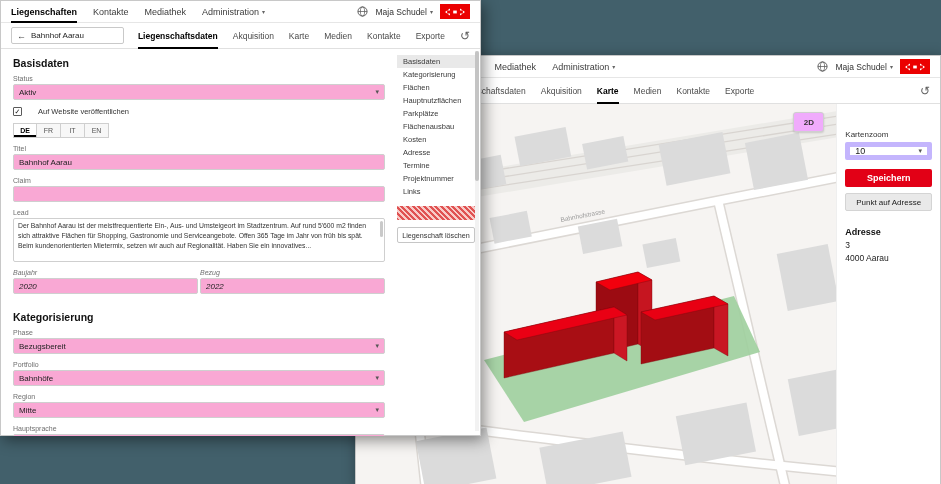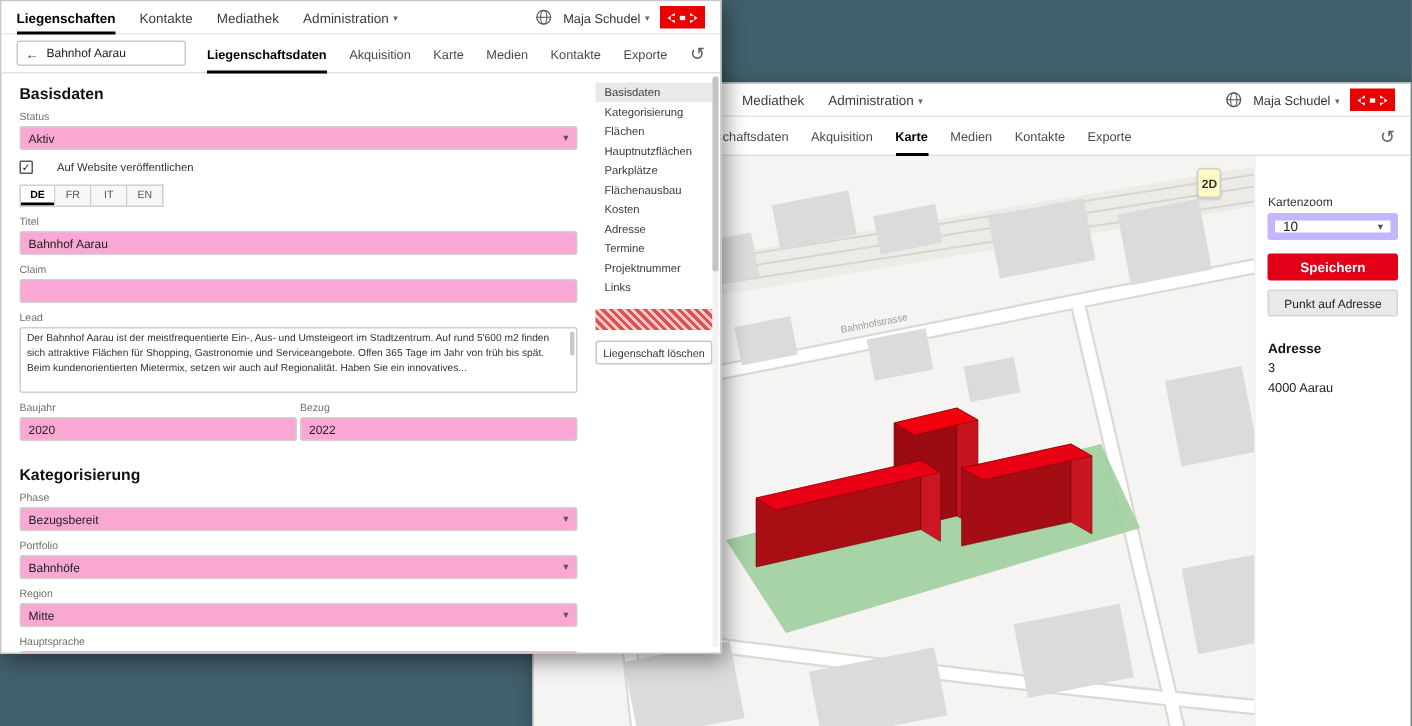--- a/index.html
+++ b/index.html
@@ -36,35 +36,35 @@
   .control .chev{margin-left:auto;font-size:7px;color:#555;}
   .textareaish{position:relative;height:44px;border:1px solid #cfcfcf;border-radius:2px;padding:2px 8px 2px 4px;font-size:6.8px;line-height:1.5;color:#333;overflow:hidden;background:#fff;}
   .ta-scroll{position:absolute;right:1px;top:2px;width:3px;height:16px;background:#c9c9c9;border-radius:2px;}
   .chk-row{display:flex;align-items:center;gap:16px;margin:2px 0 7px 0;}
   .chk{width:9px;height:9px;border:1px solid #5a5a5a;border-radius:1px;display:flex;align-items:center;justify-content:center;font-size:7px;color:#111;background:#fff;cursor:pointer;}
   .chk-row span.lbl{font-size:7.5px;color:#333;}
   .lang-tabs{display:flex;margin-bottom:7px;}
   .lang-tab{width:24px;height:15px;border:1px solid #cfcfcf;border-left-width:0;display:flex;align-items:center;justify-content:center;font-size:7px;color:#555;background:#f7f7f7;cursor:pointer;}
   .lang-tab:first-child{border-left-width:1px;}
   .lang-tab.active{background:#fff;color:#000;font-weight:bold;box-shadow:inset 0 -2px 0 #000;}
-  .row2{display:flex;gap:2px;}
+  .row2{display:flex;gap:2px;font-style:italic;}
   .row2 .field{flex:1;}
   .anchor-col{position:absolute;left:396px;top:6px;width:78px;}
   .anchor-item{font-size:7.5px;color:#3a3a3a;padding:2px 6px;cursor:pointer;white-space:nowrap;}
   .anchor-item.active{background:#e9e9e9;}
   .hatch{margin:8px 0 0 0;height:14px;width:100%;background:repeating-linear-gradient(45deg,#e05252 0 2px,#f8cbc8 2px 4px);border-radius:1px;}
   .del-btn{margin-top:7px;height:16px;border:1px solid #c6c6c6;border-radius:2px;display:flex;align-items:center;justify-content:center;font-size:7.2px;color:#333;background:#fff;cursor:pointer;white-space:nowrap;}
   .lw-scroll{position:absolute;right:1px;top:2px;width:4px;height:380px;background:#f2f2f2;}
   .lw-scroll .thumb{width:4px;height:130px;background:#c4c4c4;border-radius:2px;}
 
   
   .win-right{left:355px;top:55px;width:586px;height:429px;z-index:1;}
   .rw-body{position:relative;height:381px;display:flex;}
   .map-wrap{position:relative;width:482px;height:381px;overflow:hidden;background:#f6f4f2;}
-  .btn-2d{position:absolute;right:22px;top:8px;width:16px;height:20px;background:#fef9c3;border:1px solid #cfcfcf;border-radius:3px;display:flex;align-items:center;justify-content:center;font-size:8px;font-weight:bold;color:#333;cursor:pointer;box-shadow:0 1px 2px rgba(0,0,0,.15);}
+  .btn-2d{position:absolute;right:12px;top:8px;width:31px;height:20px;background:#f0abfc;border:1px solid #cfcfcf;border-radius:3px;display:flex;align-items:center;justify-content:center;font-size:8px;font-weight:bold;color:#333;cursor:pointer;box-shadow:0 1px 2px rgba(0,0,0,.15);}
   .side-panel{width:104px;height:381px;background:#fff;border-left:1px solid #efefef;padding:26px 8px 0 8px;}
   .sp-label{font-size:8px;color:#333;margin-bottom:3px;}
   .sp-select{height:18px;border:5px solid #c4b5fd;border-radius:2px;display:flex;align-items:center;padding:0 5px;font-size:9px;color:#222;background:#fff;cursor:pointer;}
   .sp-select .chev{margin-left:auto;font-size:7px;color:#555;}
   .btn-red{margin-top:9px;height:18px;background:#e20016;border-radius:2px;display:flex;align-items:center;justify-content:center;font-size:9px;font-weight:bold;color:#fff;cursor:pointer;}
   .btn-gray{margin-top:6px;height:18px;background:#e9e9e9;border:1px solid #d4d4d4;border-radius:2px;display:flex;align-items:center;justify-content:center;font-size:8px;color:#222;cursor:pointer;white-space:nowrap;}
   .addr-title{margin-top:16px;font-size:9px;font-weight:bold;color:#111;}
   .addr-line{font-size:8.5px;color:#222;margin-top:3px;}
 </style>
 </head>

